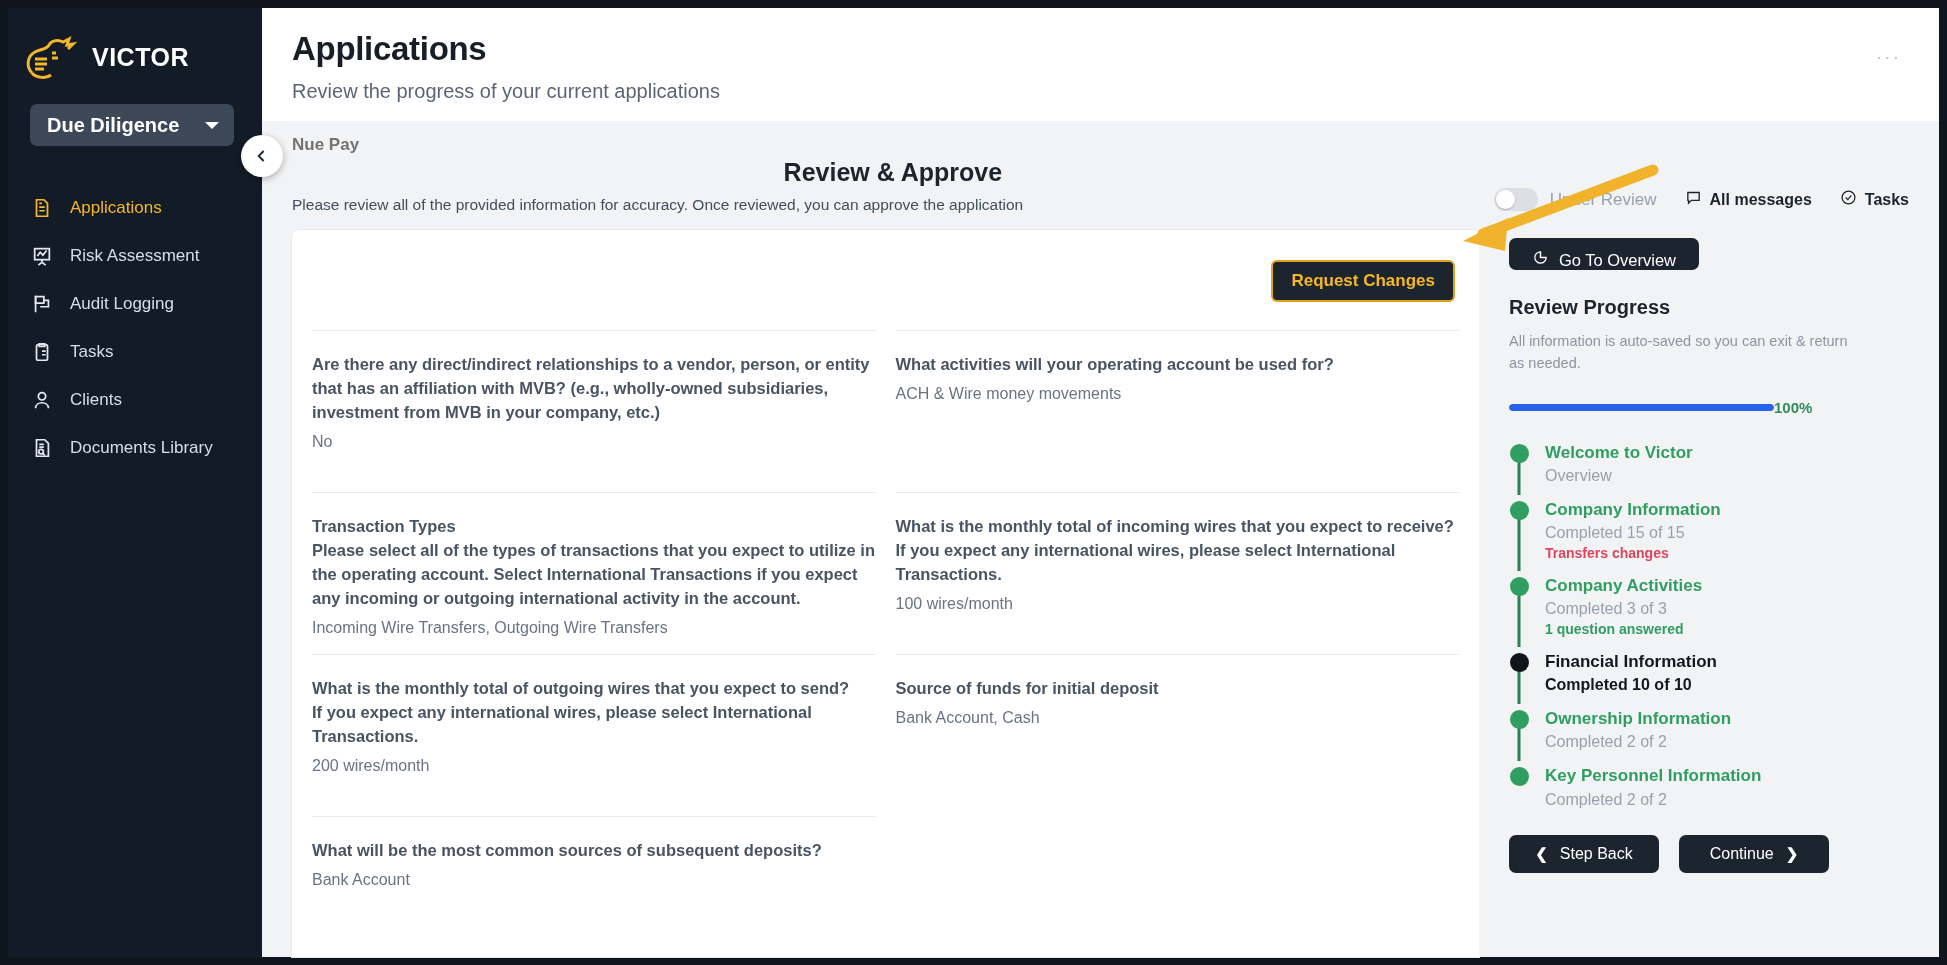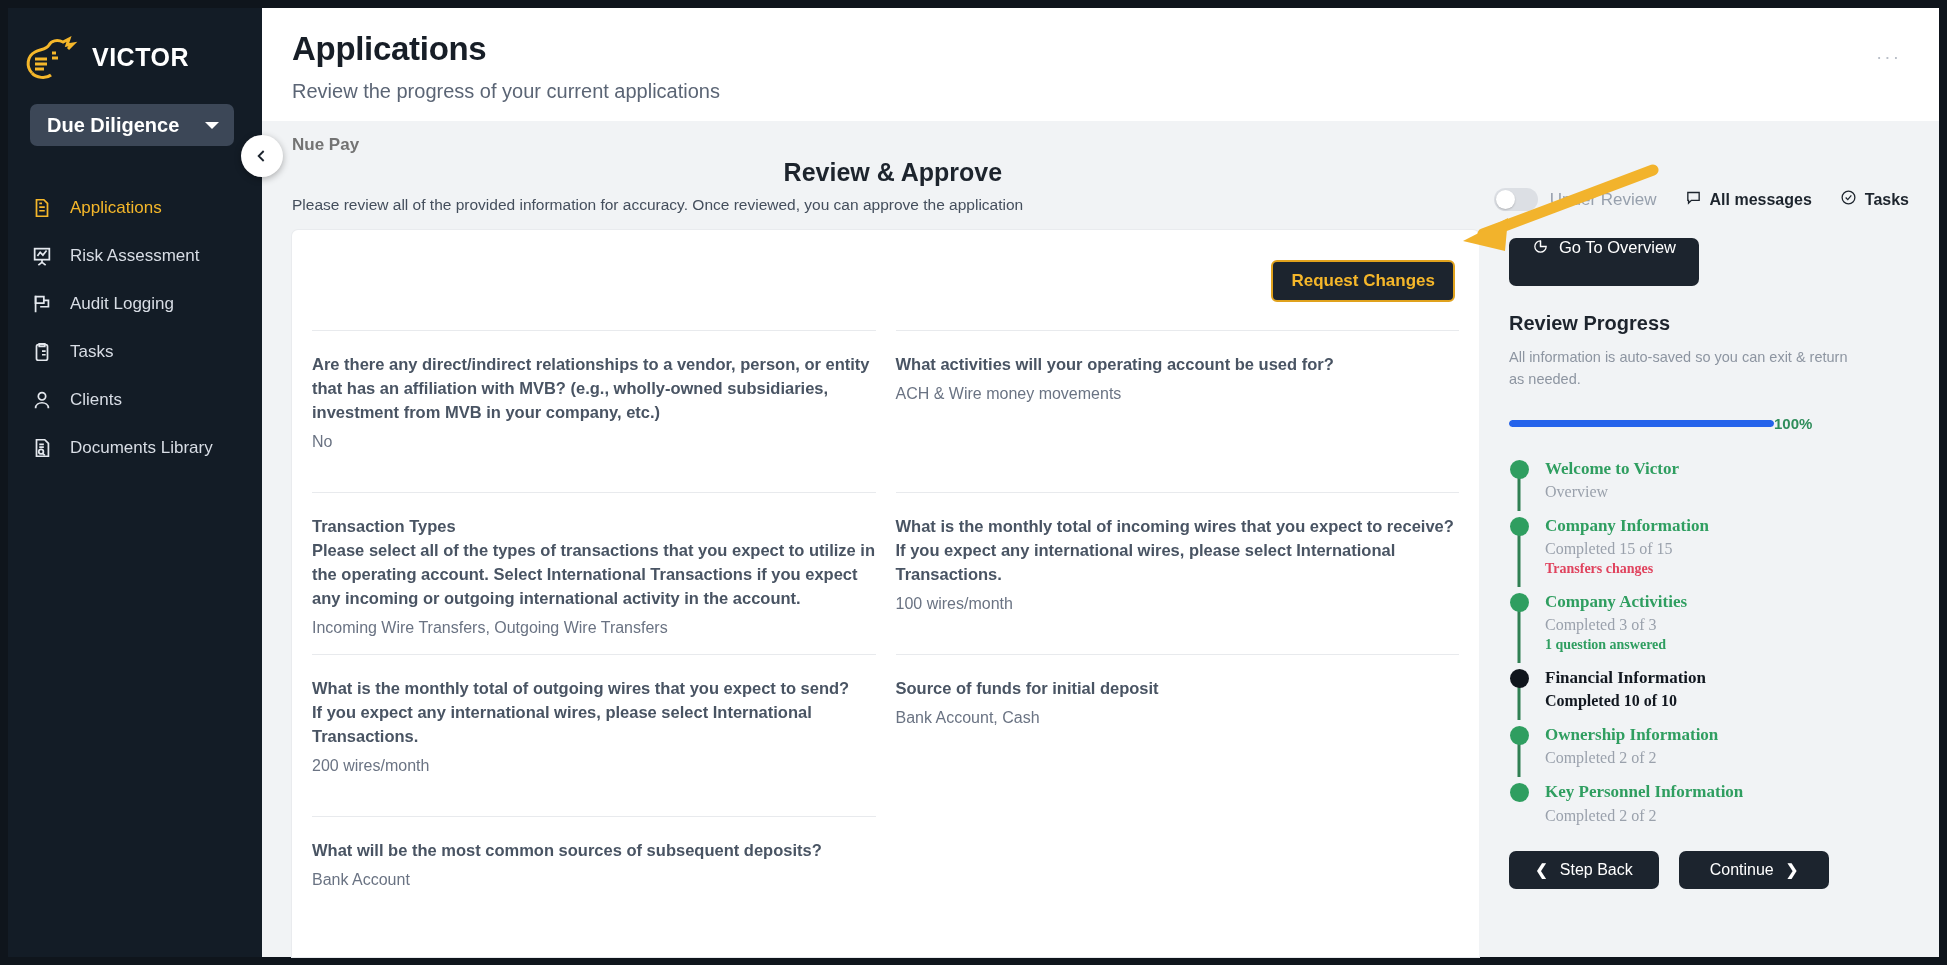--- a/index.html
+++ b/index.html
@@ -99,34 +99,34 @@
 
   
   .rpanel {
     width: 460px; flex: 0 0 460px;
     background: #f1f3f5;
     padding: 18px 26px 0 30px;
     position: relative;
   }
   .go-overview {
     background: #1c242e; color: #ffffff; border-radius: 7px;
-    height: 48px; width: 190px;
-    display: flex; align-items: flex-start; justify-content: center; gap: 10px;
+    height: 32px; width: 190px;
+    display: flex; align-items: flex-end; justify-content: center; gap: 10px;
     font-size: 16.5px; cursor: pointer;
   }
   .go-overview svg { width: 17px; height: 17px; }
   .rp-title { font-size: 20px; font-weight: 700; color: #1d242d; margin-top: 26px; }
   .rp-desc { font-size: 14.5px; color: #8d95a1; margin-top: 11px; line-height: 1.55; max-width: 350px; }
   .prog-row { display: flex; align-items: center; margin-top: 24px; }
   .prog-track { flex: 1 1 auto; height: 7px; background: #dfe3e8; border-radius: 4px; overflow: hidden; max-width: 265px; }
   .prog-fill { height: 100%; background: #2563eb; border-radius: 4px; }
   .prog-pct { font-size: 15px; font-weight: 700; color: #2f8d5b; }
 
   .steps { margin-top: 26px; position: relative; }
-  .step { display: flex; gap: 16px; position: relative; padding-bottom: 14px; font-family: Liberation Serif, serif; }
+  .step { display: flex; gap: 16px; position: relative; padding-bottom: 14px; }
   .step:last-child { padding-bottom: 0; }
   .dotcol { width: 20px; flex: 0 0 20px; position: relative; display: flex; justify-content: center; }
   .dot { width: 19px; height: 19px; border-radius: 50%; background: #2f9e60; margin-top: 2px; z-index: 2; }
   .dot.current { background: #10151c; }
   .step .line { position: absolute; left: 50%; transform: translateX(-50%); top: 14px; bottom: -10px; width: 3px; background: #2f7f52; z-index: 1; }
   .step:last-child .line { display: none; }
   .stxt { padding-top: 0; }
   .s-name { font-size: 17px; font-weight: 700; color: #2f9e60; line-height: 1.3; }
   .s-name.current { color: #121820; }
   .s-sub { font-size: 16px; color: #9aa1ac; margin-top: 3px; }

